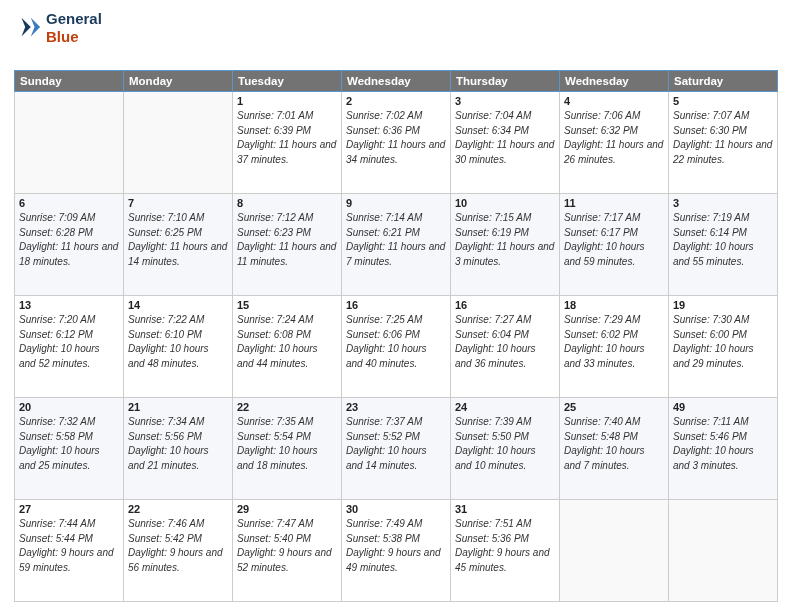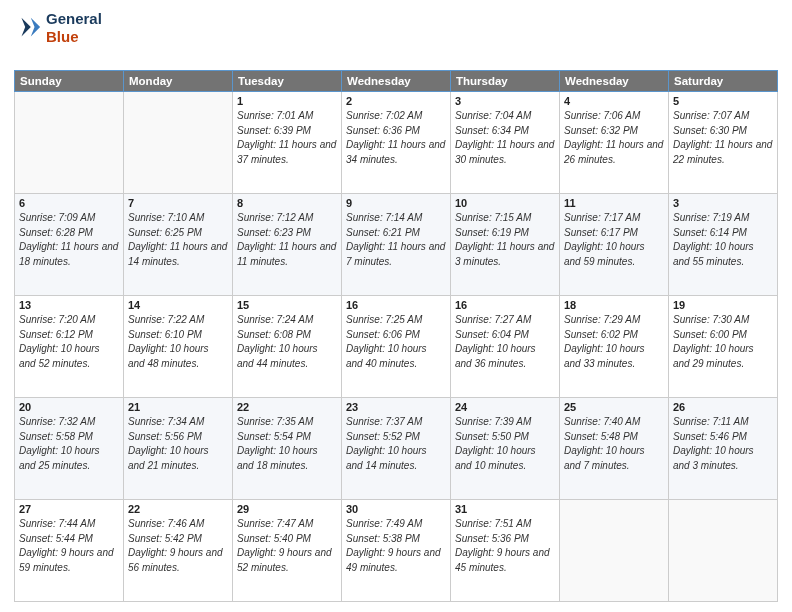--- a/index.html
+++ b/index.html
@@ -310,21 +310,21 @@
 and 10 minutes.</div>
           </td>
           <td>
             <span class="day-num">25</span>
             <div class="cell-detail">Sunrise: 7:40 AM
 Sunset: 5:48 PM
 Daylight: 10 hours
 and 7 minutes.</div>
           </td>
           <td>
-            <span class="day-num">26</span>
+            <span class="day-num">49</span>
             <div class="cell-detail">Sunrise: 7:11 AM
 Sunset: 5:46 PM
 Daylight: 10 hours
 and 3 minutes.</div>
           </td>
         </tr>
         <tr>
           <td>
             <span class="day-num">27</span>
             <div class="cell-detail">Sunrise: 7:44 AM

